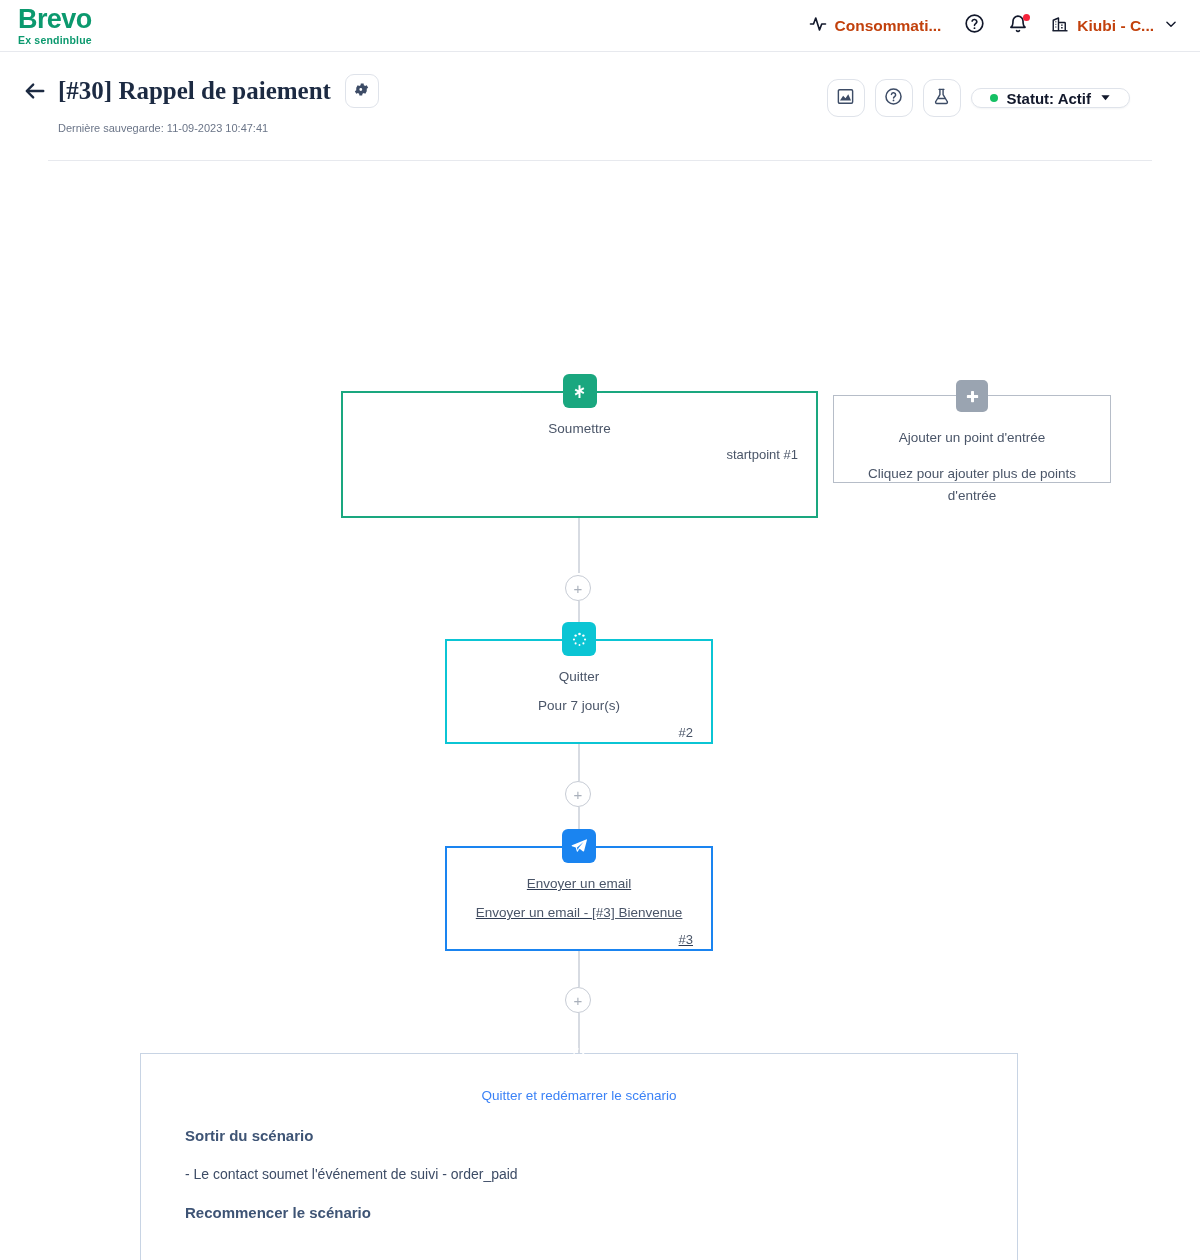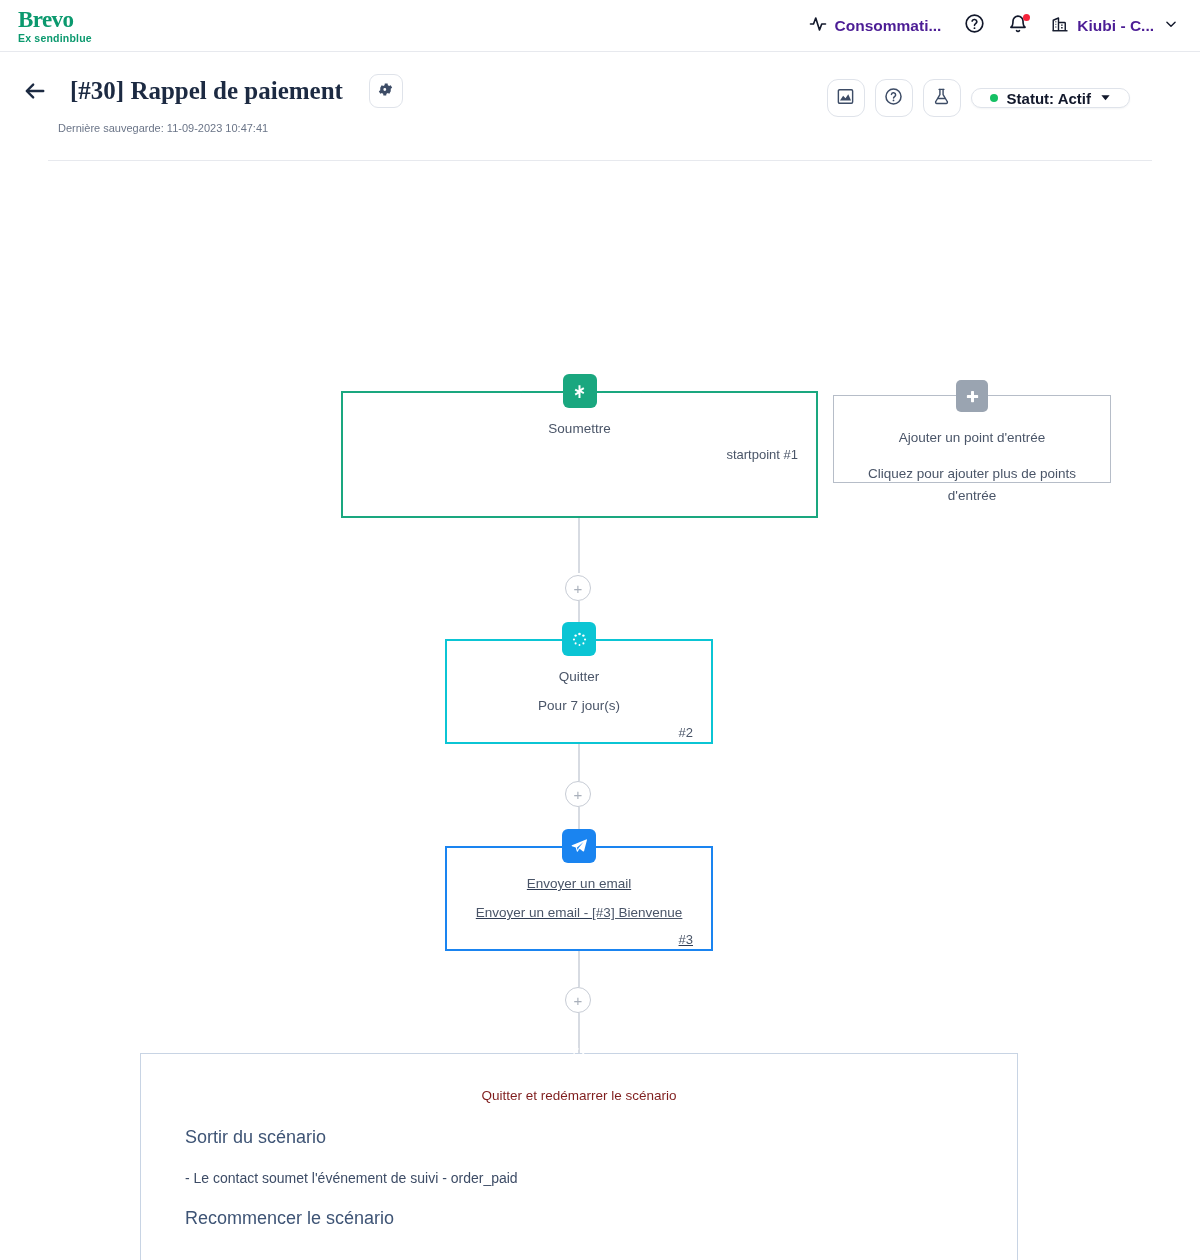--- a/index.html
+++ b/index.html
@@ -19,25 +19,25 @@
     height: 52px;
     background: #ffffff;
     border-bottom: 1px solid #e7e9ee;
     display: flex;
     align-items: center;
     padding: 0 22px 0 18px;
     position: relative;
   }
   .brand { display: flex; flex-direction: column; justify-content: center; line-height: 1; }
   .brand-name {
-    font-size: 23px;
+    font-size: 27px;
     font-weight: 700;
     color: #0b996e;
     letter-spacing: -0.6px;
-    font-family: Liberation Serif, serif;
+    font-family: Liberation Sans, sans-serif;
   }
   .brand-sub {
     font-size: 10.5px;
     font-weight: 700;
     color: #0b996e;
     letter-spacing: 0.2px;
     margin-top: 2px;
   }
 
   .nav-right {
@@ -45,21 +45,21 @@
     display: flex;
     align-items: center;
     gap: 22px;
   }
   .nav-item {
     display: flex;
     align-items: center;
     gap: 8px;
     font-size: 15.5px;
     font-weight: 700;
-    color: #4c1d95;
+    color: #c2410c;
     cursor: pointer;
     white-space: nowrap;
   }
   .nav-icon-btn {
     display: flex;
     align-items: center;
     justify-content: center;
     cursor: pointer;
     position: relative;
     width: 22px;
@@ -75,21 +75,20 @@
   .chev { margin-left: 2px; }
 
   
   .page-header {
     padding: 22px 24px 0 24px;
     position: relative;
   }
   .ph-row {
     display: flex;
     align-items: center;
-    gap: 12px;
   }
   .back-arrow { cursor: pointer; display: flex; align-items: center; margin-right: 12px; }
   .page-title {
     font-family: "Liberation Serif", serif;
     font-size: 25px;
     font-weight: 700;
     color: #1c2a42;
     white-space: nowrap;
   }
   .gear-btn {
@@ -225,26 +224,26 @@
   
   .exit-panel {
     position: absolute;
     background: #fff;
     border: 2px solid #c8d4e4;
     padding: 34px 24px 24px 24px;
   }
   .exit-heading {
     text-align: center;
     font-size: 13.5px;
-    color: #7f1d1d;
+    color: #3b82f6;
     margin-bottom: 24px;
   }
   .exit-section {
-    font-size: 18px;
-    font-weight: 400;
+    font-size: 15px;
+    font-weight: 700;
     color: #3e5475;
     margin: 0 0 22px 20px;
   }
   .exit-line {
     font-size: 14px;
     color: #3d4c66;
     margin: 0 0 22px 20px;
   }
 </style>
 </head>

